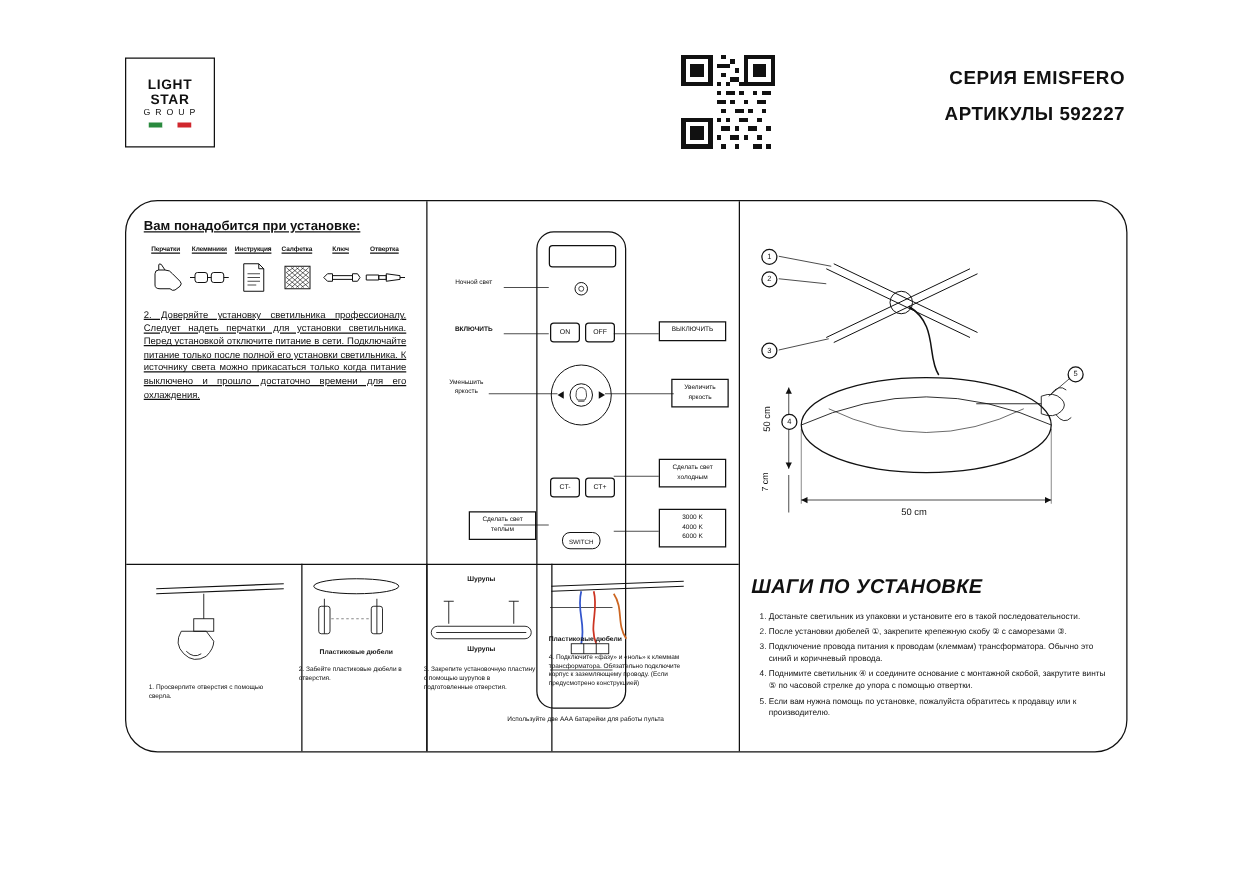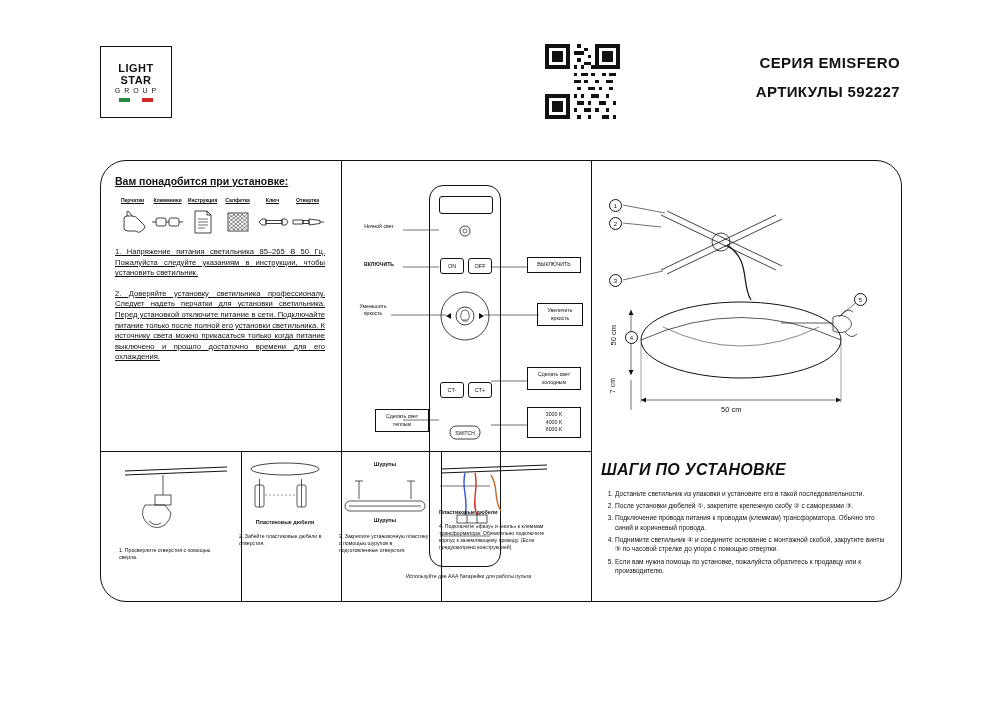--- a/index.html
+++ b/index.html
@@ -273,21 +273,20 @@
             <svg width="34" height="16" viewBox="0 0 34 16">
                 <path d="M2 6 L2 10 L12 10 L12 6 Z" fill="none" stroke="#111" stroke-width=".8"></path>
                 <rect x="12" y="6.5" width="6" height="3" fill="none" stroke="#111" stroke-width=".8"></rect>
                 <path d="M18 5 L29 6.5 L29 9.5 L18 11 Z" fill="none" stroke="#111" stroke-width=".8"></path>
                 <line x1="29" y1="8" x2="33" y2="8" stroke="#111" stroke-width=".8"></line>
               </svg>
           </div>
         </div>
       </div>
 
-      <div class="para">1. Напряжение питания светильника 85–265 В 50 Гц. Пожалуйста следуйте указаниям в инструкции, чтобы установить светильник.</div>
       <div class="para">2. Доверяйте установку светильника профессионалу. Следует надеть перчатки для установки светильника. Перед установкой отключите питание в сети. Подключайте питание только после полной его установки светильника. К источнику света можно прикасаться только когда питание выключено и прошло достаточно времени для его охлаждения.</div>
     </div>
 
     <div class="remote-wrap">
       <div class="remote-body">
         <div class="rb-screen"></div>
 
         <svg style="position:absolute;left:0;top:0;" width="70" height="380">
           <circle cx="35" cy="45" r="5" fill="none" stroke="#111" stroke-width=".8"></circle>
           <circle cx="35" cy="45" r="2" fill="none" stroke="#111" stroke-width=".6"></circle>

